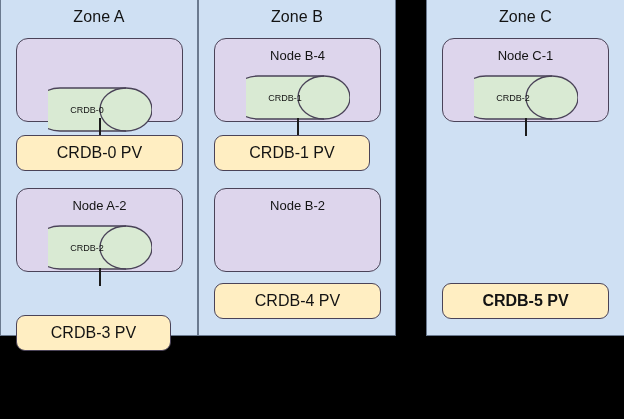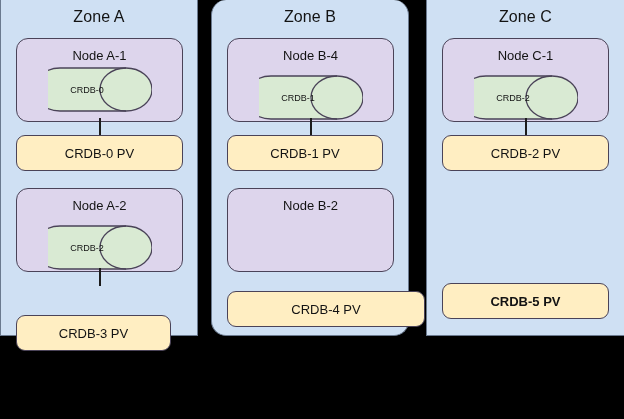--- a/index.html
+++ b/index.html
@@ -60,40 +60,39 @@
   }
   .pv {
     position: absolute;
     height: 36px;
     background: #ffeec2;
     border: 1px solid #4a4358;
     border-radius: 9px;
     display: flex;
     align-items: center;
     justify-content: center;
-    font-size: 13px;
+    font-size: 16px;
     color: #131313;
   }
   .link {
     position: absolute;
     width: 2px;
     background: #1c1c1c;
   }
 </style>
 </head>
 <body>
 
 <div id="canvas">
 
   <div class="zone" style="left:0px; width:198px;">
     <div class="zone-title">Zone A</div>
 
     <div class="node" style="left:15px; top:38px; width:167px; height:84px;">
-      <div class="node-title">Node A-1</div>
-      <div class="cyl" style="left:31px; top:28px;">
+      <div class="cyl" style="left:31px; top:48px;">
         <svg width="104" height="45" viewBox="0 0 104 45">
           <path d="M 12,1 L 78,1 A 26,21.5 0 0 1 78,44 L 12,44 A 26,21.5 0 0 1 12,1 Z" fill="#d9ead3" stroke="#4a4358" stroke-width="1.3"></path>
           <path d="M 78,1 A 26,21.5 0 0 0 78,44" fill="none" stroke="#4a4358" stroke-width="1.3"></path>
         </svg>
         <div class="cyl-label">CRDB-0</div>
       </div>
     </div>
     <div class="link" style="left:98px; top:118px; height:18px;"></div>
     <div class="pv" style="left:15px; top:135px; width:167px;">CRDB-0 PV</div>
 
@@ -104,54 +103,53 @@
           <path d="M 12,1 L 78,1 A 26,21.5 0 0 1 78,44 L 12,44 A 26,21.5 0 0 1 12,1 Z" fill="#d9ead3" stroke="#4a4358" stroke-width="1.3"></path>
           <path d="M 78,1 A 26,21.5 0 0 0 78,44" fill="none" stroke="#4a4358" stroke-width="1.3"></path>
         </svg>
         <div class="cyl-label">CRDB-2</div>
       </div>
     </div>
     <div class="link" style="left:98px; top:268px; height:18px;"></div>
     <div class="pv" style="left:15px; top:283px; width:155px;margin-top:32px;">CRDB-3 PV</div>
   </div>
 
-  <div class="zone" style="left:211px; width:198px;border-radius:15px;">
+  <div class="zone" style="left:198px; width:198px;">
     <div class="zone-title">Zone B</div>
 
     <div class="node" style="left:15px; top:38px; width:167px; height:84px;">
       <div class="node-title">Node B-4</div>
       <div class="cyl" style="left:31px; top:36px;">
         <svg width="104" height="45" viewBox="0 0 104 45">
           <path d="M 12,1 L 78,1 A 26,21.5 0 0 1 78,44 L 12,44 A 26,21.5 0 0 1 12,1 Z" fill="#d9ead3" stroke="#4a4358" stroke-width="1.3"></path>
           <path d="M 78,1 A 26,21.5 0 0 0 78,44" fill="none" stroke="#4a4358" stroke-width="1.3"></path>
         </svg>
         <div class="cyl-label">CRDB-1</div>
       </div>
     </div>
     <div class="link" style="left:98px; top:118px; height:18px;"></div>
     <div class="pv" style="left:15px; top:135px; width:156px;">CRDB-1 PV</div>
 
     <div class="node" style="left:15px; top:188px; width:167px; height:84px;">
       <div class="node-title">Node B-2</div>
     </div>
-    <div class="pv" style="left:15px; top:283px; width:198px;margin-top:8px;">CRDB-4 PV</div>
+    <div class="pv" style="left:15px; top:283px; width:167px;">CRDB-4 PV</div>
   </div>
 
   <div class="zone" style="left:426px; width:198px; border-right:none;">
     <div class="zone-title">Zone C</div>
 
     <div class="node" style="left:15px; top:38px; width:167px; height:84px;padding-left:38px;">
       <div class="node-title">Node C-1</div>
       <div class="cyl" style="left:31px; top:36px;">
         <svg width="104" height="45" viewBox="0 0 104 45">
           <path d="M 12,1 L 78,1 A 26,21.5 0 0 1 78,44 L 12,44 A 26,21.5 0 0 1 12,1 Z" fill="#d9ead3" stroke="#4a4358" stroke-width="1.3"></path>
           <path d="M 78,1 A 26,21.5 0 0 0 78,44" fill="none" stroke="#4a4358" stroke-width="1.3"></path>
         </svg>
         <div class="cyl-label">CRDB-2</div>
       </div>
     </div>
     <div class="link" style="left:98px; top:118px; height:18px;"></div>
-    <div class="pv" style="left:15px; top:135px; width:167px;">CRDB-2 PV</div>
 
     <div class="pv" style="left:15px; top:283px; width:167px;font-weight:bold;">CRDB-5 PV</div>
   </div>
 
 </div>
 
 </body></html>

